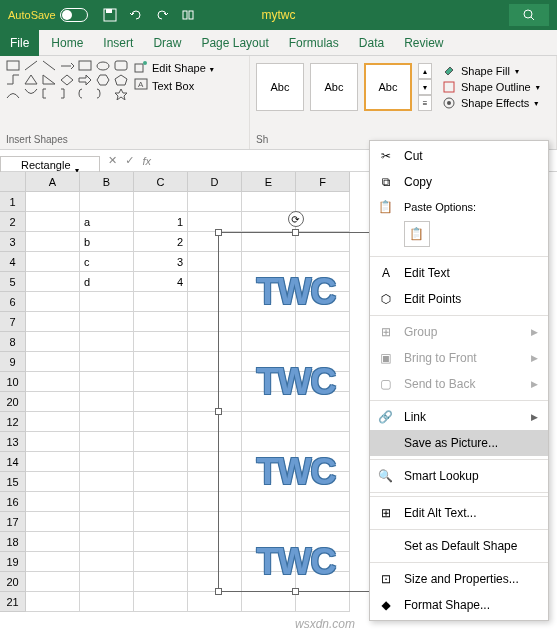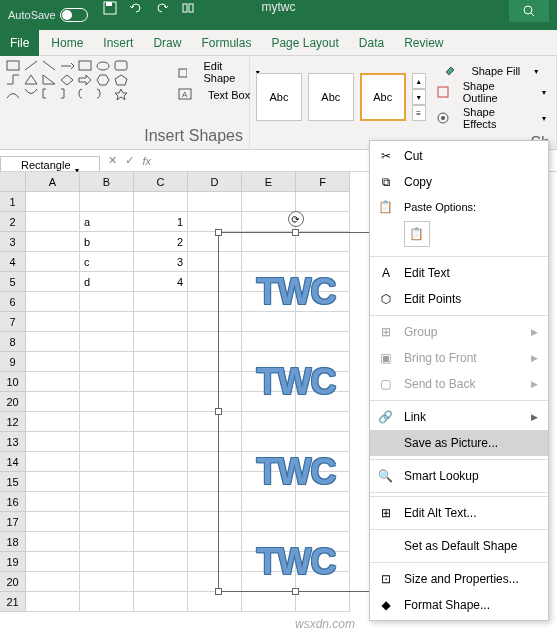--- a/index.html
+++ b/index.html
@@ -1,49 +1,49 @@
 <!DOCTYPE html>
 <html><head>
 <meta charset="utf-8">
 <style>
   * { box-sizing: border-box; font-family: "Segoe UI", Arial, sans-serif; }
   body { margin: 0; width: 557px; height: 643px; background: #fff; overflow: hidden; font-size: 12px; }
   
-  .titlebar { height: 30px; background: #217346; color: #e5e5e5; display: flex; padding: 0 8px; }
+  .titlebar { height: 30px; background: #217346; color: #fde047; display: flex; align-items: center; padding: 0 8px; }
   .autosave { display: flex; align-items: center; gap: 4px; font-size: 11px; }
   .toggle { width: 28px; height: 14px; border: 1px solid #fff; border-radius: 7px; position: relative; }
   .toggle::after { content: ""; width: 10px; height: 10px; background: #fff; border-radius: 50%; position: absolute; left: 1px; top: 1px; }
   .qat { display: flex; gap: 10px; margin-left: 14px; }
   .qat-icon { width: 16px; height: 16px; display: flex; align-items: center; justify-content: center; }
   .doc-title { position: absolute; left: 50%; transform: translateX(-50%); font-size: 12px; }
   .search-box { margin-left: auto; width: 40px; height: 22px; background: #2e8b57; display: flex; align-items: center; justify-content: center; }
   
   .tabs { height: 26px; background: #f3f2f1; display: flex; align-items: center; border-bottom: 1px solid #d4d4d4; }
   .tab { padding: 0 10px; height: 26px; display: flex; align-items: center; font-size: 12px; color: #217346; cursor: pointer; }
   .tab.file { background: #217346; color: #fff; margin-right: 2px; }
   
   .ribbon { height: 94px; background: #f3f2f1; display: flex; border-bottom: 1px solid #d4d4d4; position: relative; }
   .ribbon-group { padding: 4px 6px; border-right: 1px solid #e1dfdd; display: flex; flex-direction: column; height: 100%; }
-  .group-label { font-size: 16px; color: #666; text-align: right; margin-top: auto; }
+  .group-label { font-size: 10px; color: #666; text-align: left; margin-top: auto; }
   
   .shapes-gallery { display: flex; flex-direction: column; gap: 2px; }
   .shapes-row { display: flex; gap: 4px; }
   .shape-mini { width: 14px; height: 12px; }
   
   .shape-tools-col { display: flex; flex-direction: column; gap: 4px; margin-left: 6px; font-size: 11px; }
-  .shape-tool { display: flex; align-items: center; gap: 16px; margin-left: 44px; }
+  .shape-tool { display: flex; align-items: flex-end; gap: 4px; }
   
   .styles-gallery { display: flex; gap: 6px; align-items: center; }
   .style-preview { width: 48px; height: 48px; border: 1px solid #c8c6c4; display: flex; align-items: center; justify-content: center; font-size: 11px; background: #fff; }
   .style-preview.active { border: 2px solid #e8a33d; }
   .style-arrows { display: flex; flex-direction: column; }
   .style-arrow-btn { width: 14px; height: 16px; border: 1px solid #c8c6c4; background: #fff; font-size: 8px; display: flex; align-items: center; justify-content: center; }
   
   .shape-format-col { display: flex; flex-direction: column; gap: 2px; font-size: 11px; padding: 4px; }
-  .fmt-item { display: flex; align-items: center; gap: 14px; justify-content: center; }
+  .fmt-item { display: flex; align-items: center; gap: 5px; }
   
   .namebox-row { height: 22px; display: flex; align-items: center; border-bottom: 1px solid #d4d4d4; }
   .namebox { width: 100px; border: 1px solid #c8c6c4; padding: 2px 20px; font-size: 11px; display: flex; align-items: center; margin-top: 20px; }
   .namebox-arrow { margin-left: auto; font-size: 8px; }
   .fx-area { display: flex; align-items: center; gap: 8px; margin-left: 8px; font-size: 11px; color: #888; }
   .fx-label { font-style: italic; color: #888; }
   
   .grid-area { position: relative; }
   .col-headers { display: flex; height: 20px; }
   .corner { width: 26px; background: #e6e6e6; border-right: 1px solid #ccc; border-bottom: 1px solid #ccc; }
@@ -118,22 +118,22 @@
         <line x1="9" y1="9" x2="12" y2="12" stroke="#fff"></line>
       </svg>
   </div>
 </div>
 
 <div class="tabs">
   <div class="tab file">File</div>
   <div class="tab">Home</div>
   <div class="tab">Insert</div>
   <div class="tab">Draw</div>
+  <div class="tab">Page Layout</div>
   <div class="tab">Formulas</div>
-  <div class="tab">Page Layout</div>
   <div class="tab">Data</div>
   <div class="tab">Review</div>
 </div>
 
 <div class="ribbon">
   <div class="ribbon-group" style="width:250px">
     <div style="display:flex">
       <div class="shapes-gallery">
         <div class="shapes-row">
           <svg class="shape-mini">

